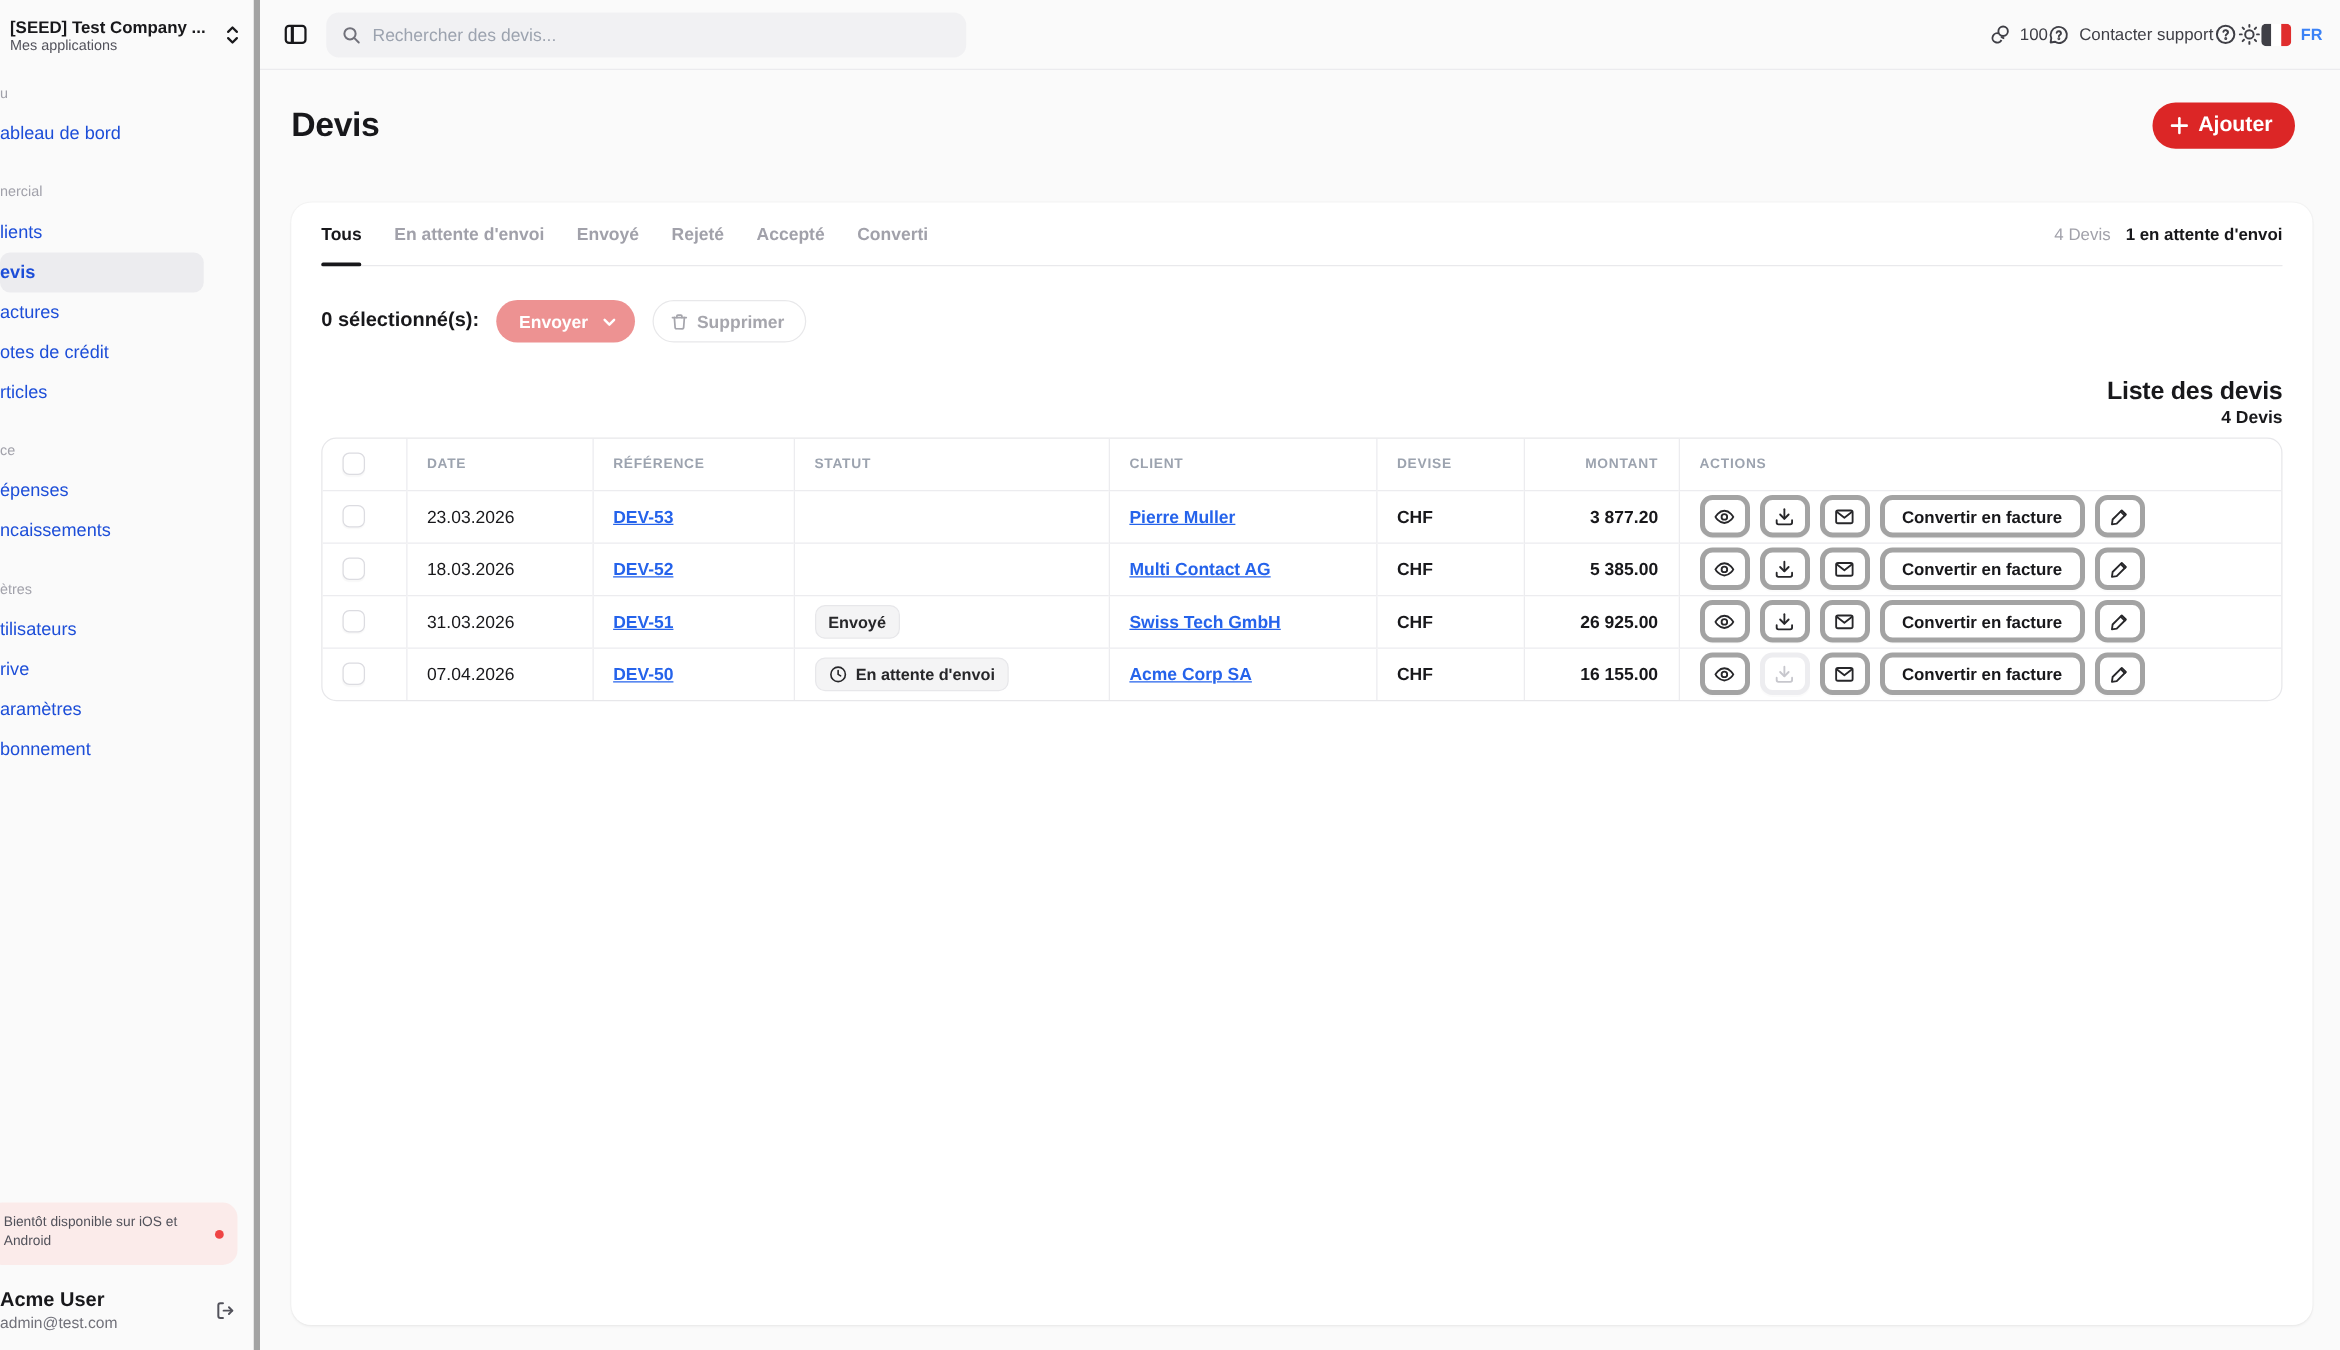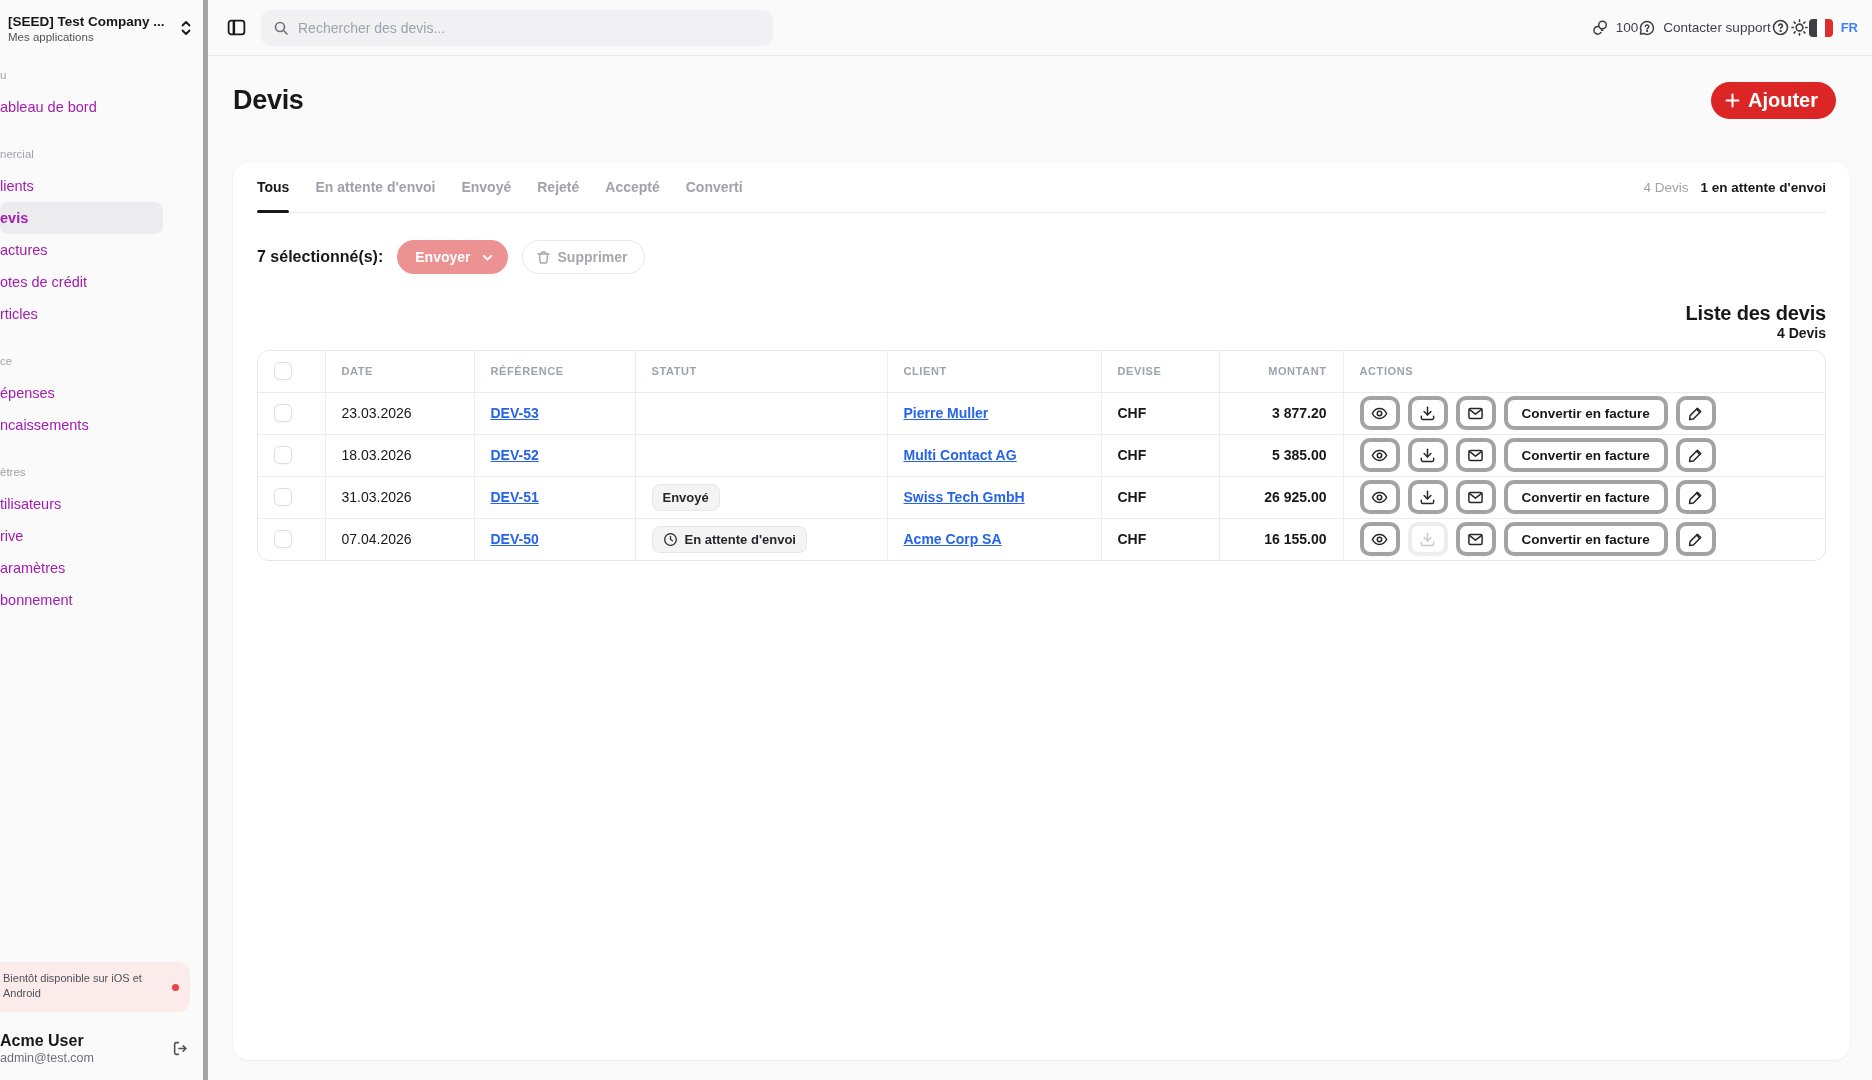--- a/index.html
+++ b/index.html
@@ -22,21 +22,21 @@
   }
   .company-meta { flex:1; min-width:0; }
   .company-name { font-size:13.5px; font-weight:700; white-space:nowrap; color:#18181b; }
   .company-sub { font-size:11.5px; color:#52525b; margin-top:2px; }
   .nav { position:absolute; top:0; left:0; right:0; padding-top:59px; }
   .nav-section-label {
     height:32px; line-height:32px; font-size:11.5px; color:#a1a1aa;
     font-weight:500; white-space:nowrap; padding-left:0;
   }
   .nav-item {
-    height:32px; line-height:32px; font-size:14.5px; color:#a21caf; font-weight:500;
+    height:32px; line-height:32px; font-size:14.5px; color:#1d4ed8; font-weight:500;
     white-space:nowrap; cursor:pointer; border-radius:8px; margin-right:40px;
   }
   .nav-item.active { background:#ececef; font-weight:600; }
   .nav-gap { height:15px; }
   .ios-banner {
     position:absolute; left:-10px; bottom:68px; width:200px; height:50px;
     background:#fbebea; border-radius:12px; padding:9px 24px 0 13px;
   }
   .ios-banner-text { font-size:11px; line-height:14.5px; color:#52525b; }
   .ios-dot { position:absolute; right:11px; top:22px; width:7px; height:7px; border-radius:50%; background:#ef4444; }
@@ -73,21 +73,21 @@
   }
   .flag span { flex:1; }
   .flag-fr-lang { font-size:13px; font-weight:700; color:#3b82f6; }
 
   
   .main { position:absolute; left:208px; top:56px; right:0; bottom:0; padding:0 22px 0 25px; }
   .page-header { display:flex; align-items:center; margin-top:24px; height:40px; padding-right:14px; }
   .page-title { font-size:27px; font-weight:800; letter-spacing:-0.3px; }
   .add-btn {
     margin-left:auto; height:37px; border-radius:19px; border:none; cursor:pointer;
-    background:var(--accent,#dc2626); color:#fff; font-weight:700; font-size:20px;
+    background:var(--accent,#dc2626); color:#fff; font-weight:700; font-size:17px;
     display:flex; align-items:center; gap:8px; padding:0 18px 0 14px;
     font-family:"Liberation Sans", sans-serif;
   }
   .card {
     margin-top:42px; background:#fff; border-radius:16px;
     box-shadow:0 1px 2px rgba(0,0,0,0.04), 0 0 0 1px rgba(0,0,0,0.02);
     height:898px; padding:0 24px 24px;
   }
   .tabs-row {
     height:51px; display:flex; align-items:center; border-bottom:1px solid #e9e9ec;
@@ -320,21 +320,21 @@
           <div class="tab">Accepté</div>
           <div class="tab">Converti</div>
         </div>
       <div class="tabs-summary">
         <span class="summary-count">4 Devis</span>
         <span class="summary-pending">1 en attente d'envoi</span>
       </div>
     </div>
 
     <div class="selection-row">
-      <span class="selection-label">7 sélectionné(s):</span>
+      <span class="selection-label">0 sélectionné(s):</span>
       <button class="send-btn">
         <span>Envoyer</span>
         <span>
           <svg width="13" height="13" viewBox="0 0 12 12" fill="none" stroke="#fff" stroke-width="1.8" stroke-linecap="round" stroke-linejoin="round">
             <path d="M2.5 4.5L6 8l3.5-3.5"></path>
           </svg>
         </span>
       </button>
       <button class="delete-btn">
         <span>

